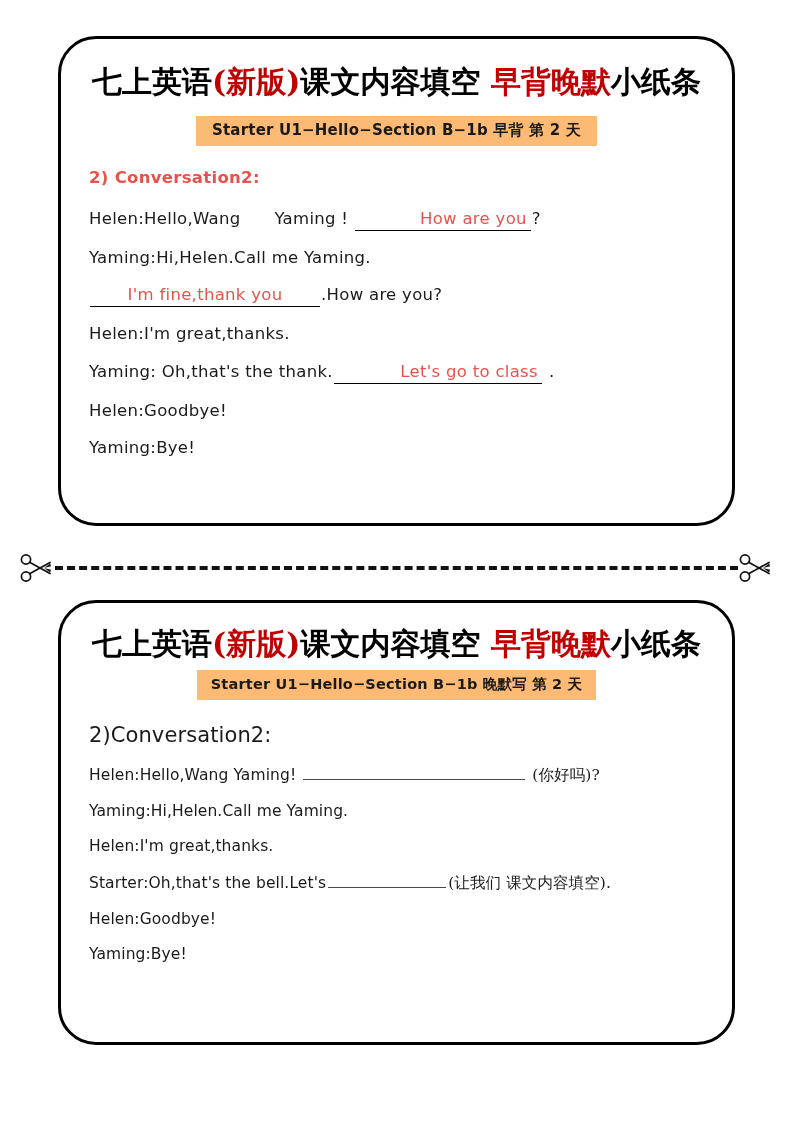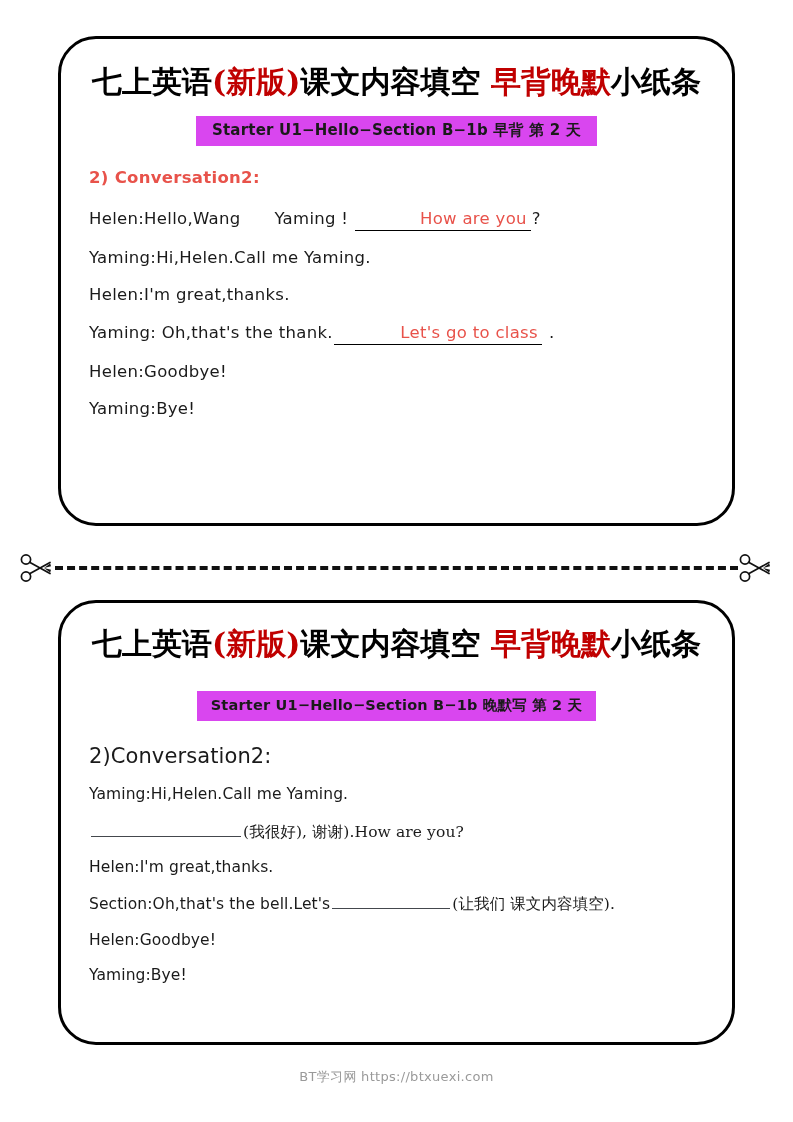--- a/index.html
+++ b/index.html
@@ -49,24 +49,24 @@
   #card-1 .card-title { margin-top: 26px; }
   #card-2 .card-title { margin-top: 24px; }
   .t-red { color: #c00000; }
   .t-red-b { color: #c00000; }
 
   
   .badge-row {
     text-align: center;
   }
   #card-1 .badge-row { margin-top: 18px; }
-  #card-2 .badge-row { margin-top: 31px; }
+  #card-2 .badge-row { margin-top: 10px; }
   .badge {
     display: inline-block;
-    background: #d946ef;
+    background: #fdba74;
     color: #1a1a1a;
     font-family: "DejaVu Sans", sans-serif;
     font-weight: bold;
     font-size: 15px;
     padding: 5px 16px 6px 16px;
     white-space: nowrap;
     letter-spacing: 0.2px;
   }
   #card-2 .badge { font-size: 14.5px; padding: 5px 14px 6px 14px; }
 
@@ -193,20 +193,23 @@
 
       <div class="line sub-head">2) Conversation2:</div>
 
       <div class="line">
         <span>Helen:Hello,Wang</span><span class="sp" style="width:34px"></span><span>Yaming !</span>
         <span class="ans ans-w1">How are you</span><span>?</span>
       </div>
 
       <div class="line">Yaming:Hi,Helen.Call me Yaming.</div>
 
+      <div class="line">
+        <span class="ans ans-w2">I'm fine,thank you</span><span>.How are you?</span>
+      </div>
 
       <div class="line">Helen:I'm    great,thanks.</div>
 
       <div class="line">
         <span>Yaming: Oh,that's the thank.</span><span class="ans ans-w3">Let's go to class</span><span class="sp" style="width:6px"></span><span>.</span>
       </div>
 
       <div class="line">Helen:Goodbye!</div>
 
       <div class="line">Yaming:Bye!</div>
@@ -247,35 +250,36 @@
     </div>
 
     <div class="badge-row">
       <span class="badge">Starter   U1−Hello−Section B−1b 晚默写  第 2 天</span>
     </div>
 
     <div class="body-2">
 
       <div class="line sub-head-plain">2)Conversation2:</div>
 
+      <div class="line">
+        <span>Helen:Hello,Wang   Yaming!</span>
+        <span class="blank blank-a"></span>
+        <span class="cn">(你好吗)?</span>
+      </div>
 
       <div class="line">Yaming:Hi,Helen.Call   me   Yaming.</div>
 
-      <div class="line">
-        <span class="blank blank-b"></span><span class="cn">(我很好),   谢谢).How are you?</span>
-      </div>
 
       <div class="line">Helen:I'm great,thanks.</div>
 
       <div class="line">
-        <span>Section:Oh,that's   the     bell.Let's</span><span class="blank blank-c"></span><span class="cn">(让我们 课文内容填空).</span>
+        <span>Starter:Oh,that's   the     bell.Let's</span><span class="blank blank-c"></span><span class="cn">(让我们 课文内容填空).</span>
       </div>
 
       <div class="line">Helen:Goodbye!</div>
 
       <div class="line">Yaming:Bye!</div>
 
     </div>
   </div>
 
-  <div class="watermark">BT学习网 https://btxuexi.com</div>
 
 </div>
 
 </body></html>

